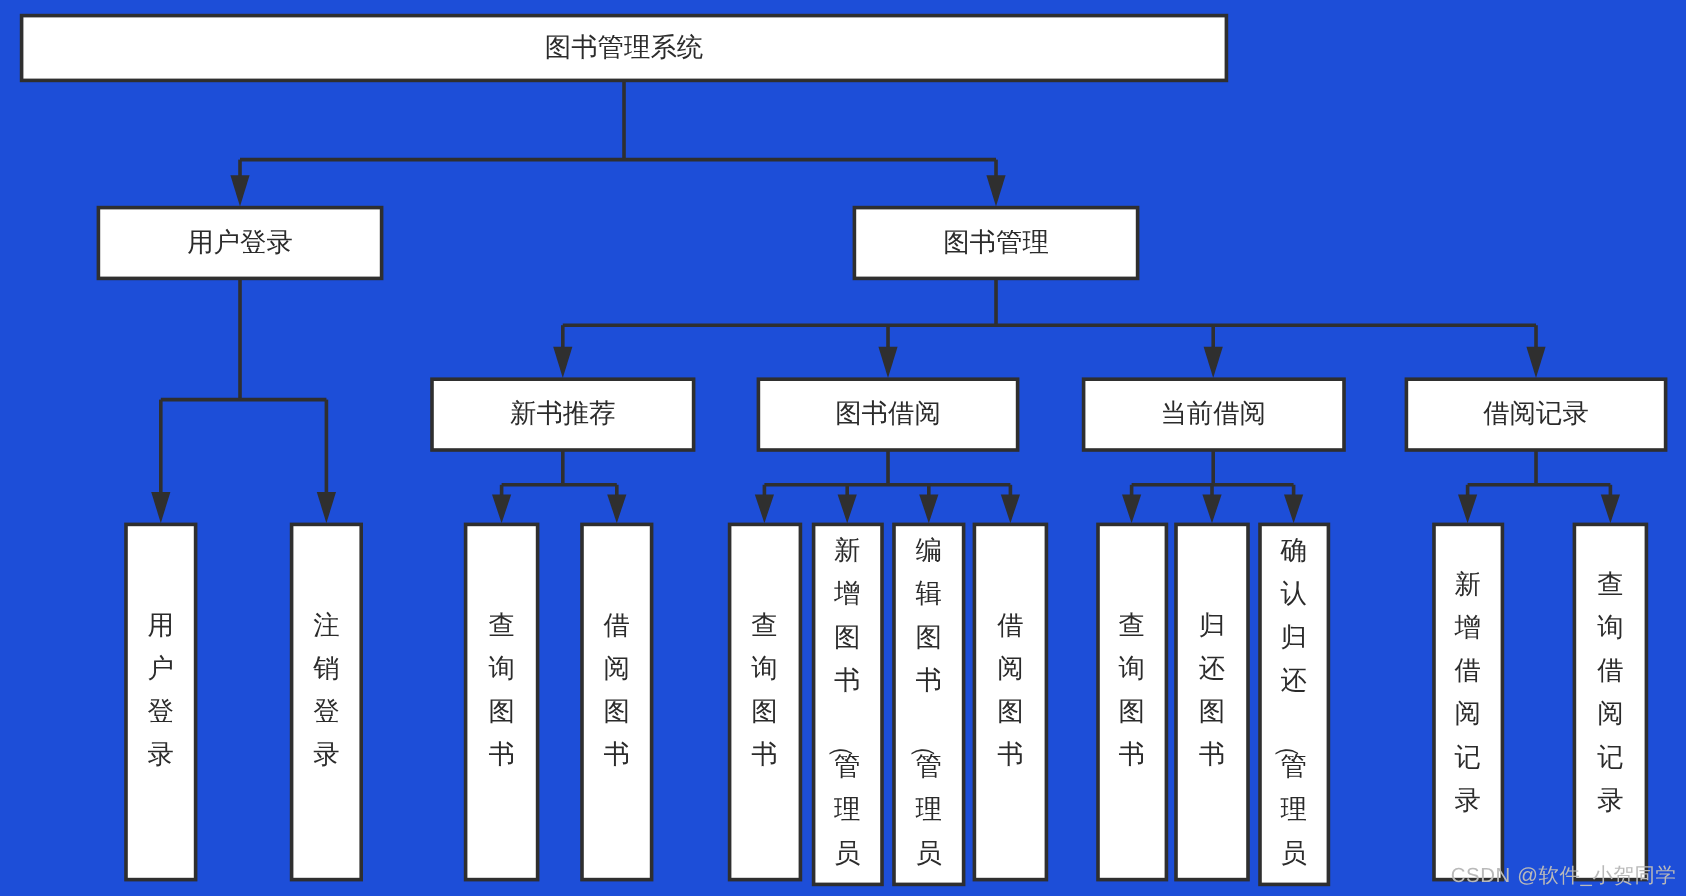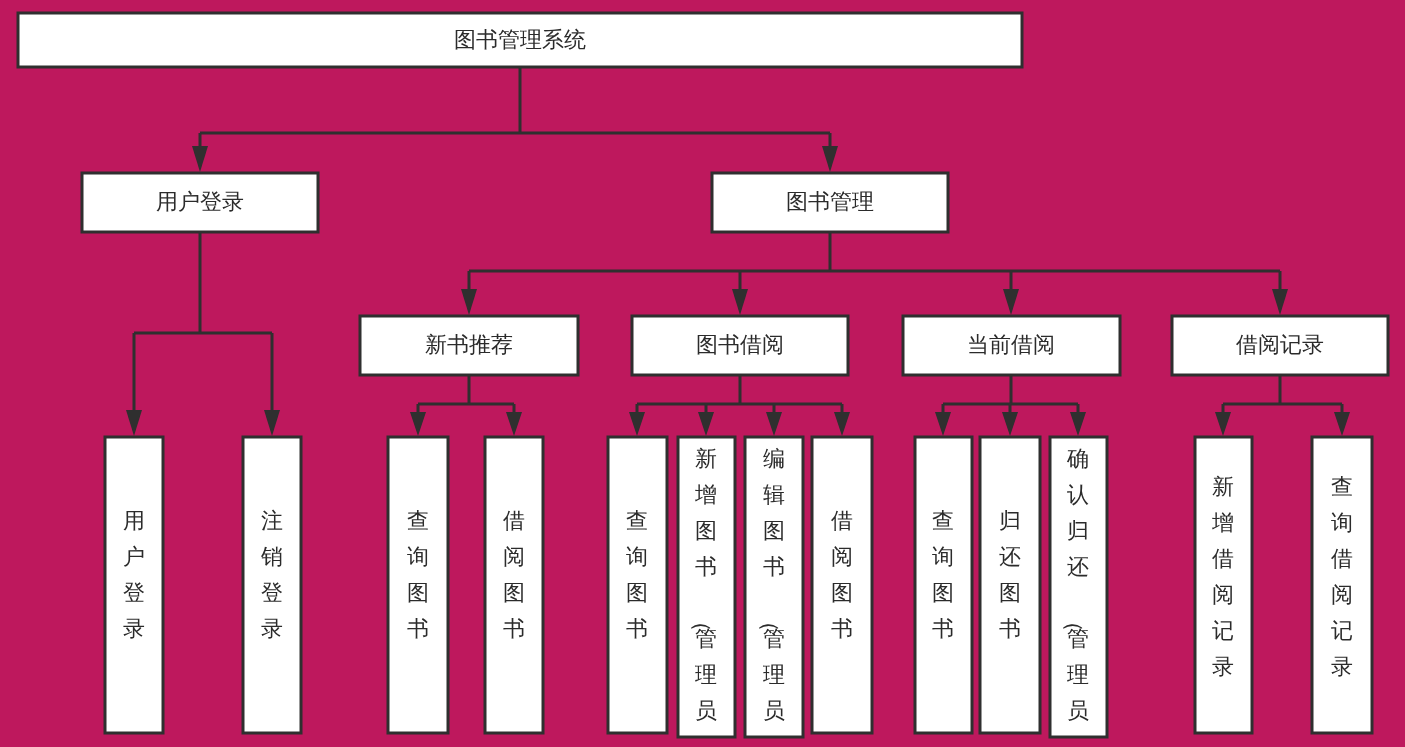--- a/index.html
+++ b/index.html
@@ -10,21 +10,21 @@
   body {
     width: 1405px;
     height: 747px;
     font-family: "Liberation Sans", "DejaVu Sans", sans-serif;
     overflow: hidden;
   }
   #diagram-root {
     position: relative;
     width: 1405px;
     height: 747px;
-    background: #be185d;
+    background: #1d4ed8;
   }
   svg#flowchart {
     position: absolute;
     left: 0;
     top: 0;
     width: 1405px;
     height: 747px;
   }
   .node-box {
     fill: #ffffff;
@@ -235,14 +235,15 @@
         <text class="node-label-v" x="1223" y="494"><tspan x="1223" y="494">新</tspan><tspan x="1223" y="530">增</tspan><tspan x="1223" y="566">借</tspan><tspan x="1223" y="602">阅</tspan><tspan x="1223" y="638">记</tspan><tspan x="1223" y="674">录</tspan></text>
       </g>
       <g>
         <rect class="node-box" x="1312" y="437" width="60" height="296"></rect>
         <text class="node-label-v" x="1342" y="494"><tspan x="1342" y="494">查</tspan><tspan x="1342" y="530">询</tspan><tspan x="1342" y="566">借</tspan><tspan x="1342" y="602">阅</tspan><tspan x="1342" y="638">记</tspan><tspan x="1342" y="674">录</tspan></text>
       </g>
     </g>
 
   </svg>
 
+  <div class="watermark">CSDN @软件_小贺同学</div>
 
 </div>
 
 </body></html>

